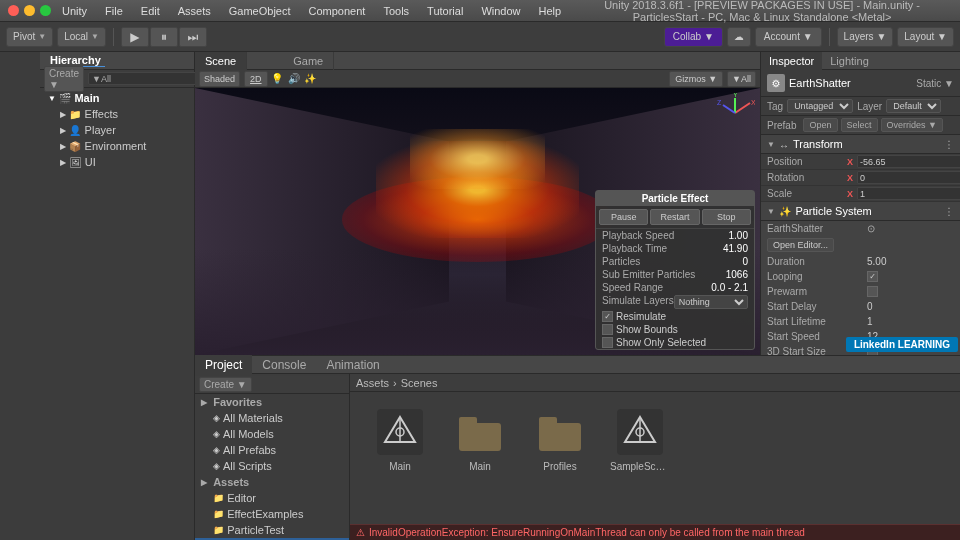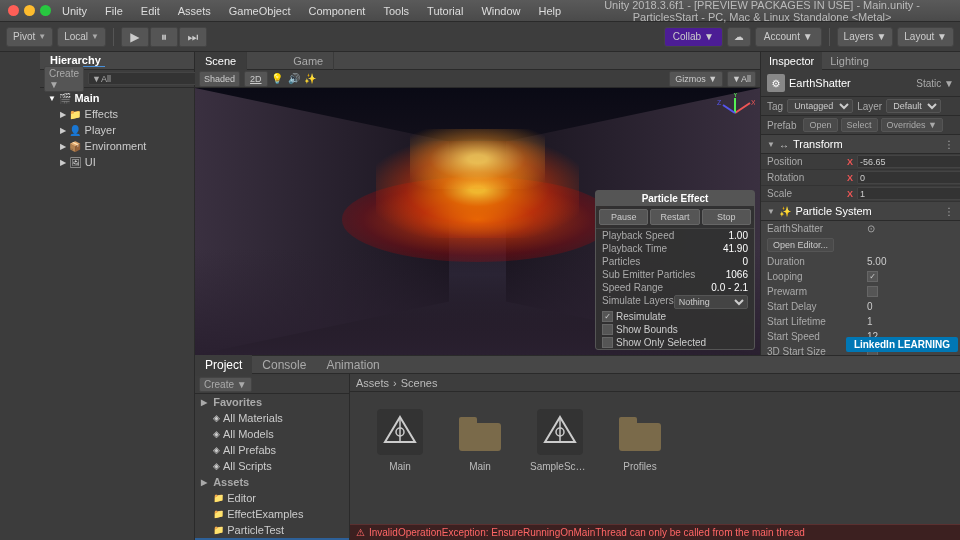--- a/index.html
+++ b/index.html
@@ -1011,37 +1011,37 @@
                 <svg width="46" height="46" viewBox="0 0 46 46">
                   <rect x="2" y="14" width="42" height="28" rx="3" fill="#7a6a4a"></rect>
                   <rect x="2" y="8" width="18" height="10" rx="2" fill="#7a6a4a"></rect>
                 </svg>
               </div>
               <span class="asset-label">Main</span>
             </div>
             <div class="asset-item">
               <div class="asset-icon">
                 <svg width="46" height="46" viewBox="0 0 46 46">
+                  <rect x="2" y="14" width="42" height="28" rx="3" fill="#7a6a4a"></rect>
+                  <rect x="2" y="8" width="18" height="10" rx="2" fill="#7a6a4a"></rect>
+                </svg>
+              </div>
+              <span class="asset-label">Profiles</span>
+            </div>
+            <div class="asset-item">
+              <div class="asset-icon">
+                <svg width="46" height="46" viewBox="0 0 46 46">
                   <rect width="46" height="46" rx="4" fill="#333"></rect>
                   <polygon points="23,8 38,33 8,33" fill="none" stroke="#ccc" stroke-width="2"></polygon>
                   <line x1="23" y1="8" x2="23" y2="33" stroke="#ccc" stroke-width="1.5"></line>
                   <circle cx="23" cy="23" r="4" fill="none" stroke="#ccc" stroke-width="1.5"></circle>
                 </svg>
               </div>
               <span class="asset-label">SampleScene</span>
             </div>
-            <div class="asset-item">
-              <div class="asset-icon">
-                <svg width="46" height="46" viewBox="0 0 46 46">
-                  <rect x="2" y="14" width="42" height="28" rx="3" fill="#7a6a4a"></rect>
-                  <rect x="2" y="8" width="18" height="10" rx="2" fill="#7a6a4a"></rect>
-                </svg>
-              </div>
-              <span class="asset-label">Profiles</span>
-            </div>
           </div>
           <div class="error-bar">
             <span style="margin-right:4px;color:#ff6666;">⚠</span>
             <span>InvalidOperationException: EnsureRunningOnMainThread can only be called from the main thread</span>
           </div>
         </div>
       </div>
     </div>
   </div>
 </div>

